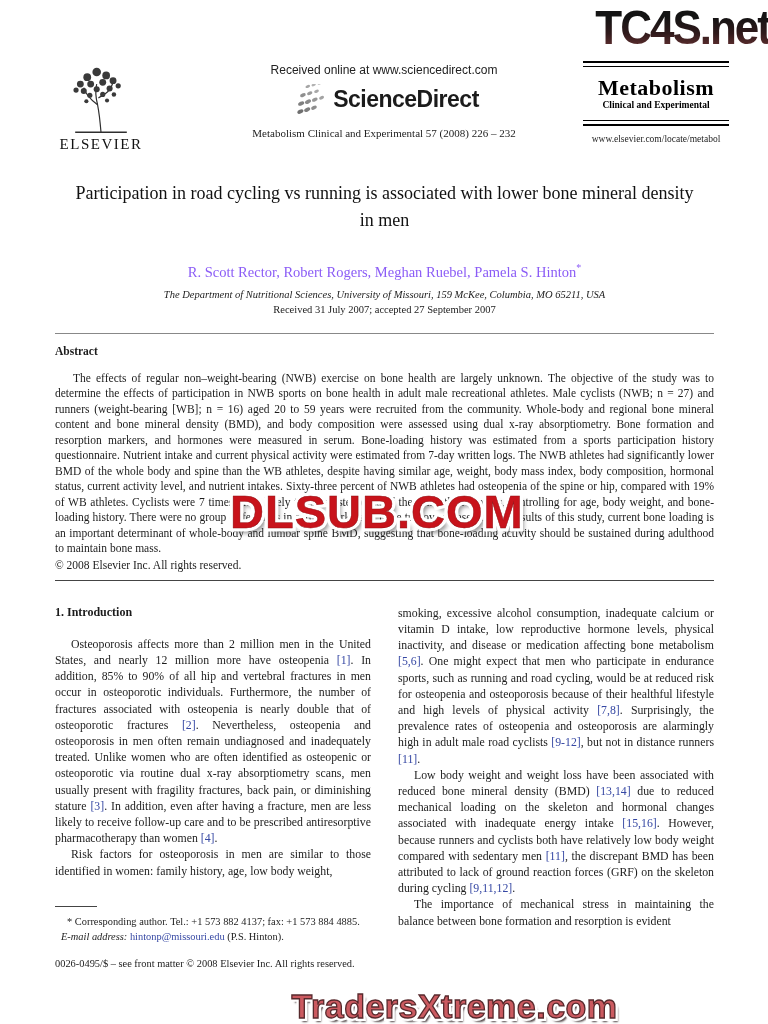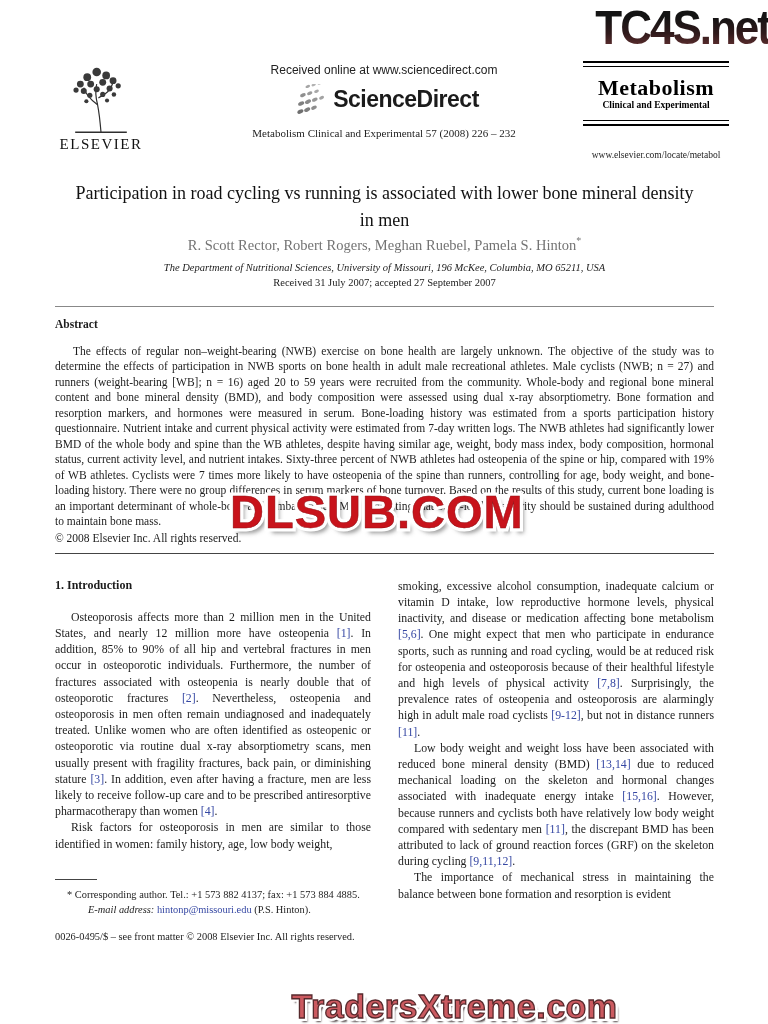--- a/index.html
+++ b/index.html
@@ -15,21 +15,21 @@
   #center-header .sd-row{display:flex;align-items:center;justify-content:center;margin-top:7px;}
   #center-header .sd-text{font-family:"Liberation Sans",sans-serif;font-size:23px;font-weight:600;
                           letter-spacing:-0.5px;color:#1b1b1b;margin-left:4px;}
   #center-header .citation{font-size:11px;color:#222;margin-top:13px;}
 
   #masthead{position:absolute;left:583px;top:61px;width:146px;text-align:center;}
   .rulepair-t{height:3px;border-top:2.5px solid #000;border-bottom:1px solid #000;}
   .rulepair-b{height:3px;border-top:1px solid #000;border-bottom:2.5px solid #000;}
   #masthead .mh-title{font-size:22px;font-weight:bold;letter-spacing:0.5px;color:#000;margin-top:10px;line-height:22px;}
   #masthead .mh-sub{font-size:9.5px;font-weight:bold;color:#000;margin-top:1px;margin-bottom:10px;}
-  #masthead .mh-url{font-size:9.5px;color:#222;margin-top:24px;}
+  #masthead .mh-url{font-size:9.5px;color:#222;margin-top:8px;}
 
   
   .wm{position:absolute;white-space:nowrap;pointer-events:none;}
   #wm-tc4s{right:-2px;top:1px;font-family:"Liberation Sans",sans-serif;font-weight:900;
            font-size:44px;letter-spacing:-2px;transform:scaleY(1.08);transform-origin:top;
            color:#4a2a2c;}
   @supports (-webkit-background-clip:text){
     #wm-tc4s{background:linear-gradient(#141414 30%,#301a1b 60%,#7b3b3d 100%);
              -webkit-background-clip:text;background-clip:text;color:transparent;}
   }
@@ -39,21 +39,21 @@
   .wm-stack .front{position:relative;}
   #wm-dlsub{left:230px;top:484px;font-size:47px;letter-spacing:1px;}
   #wm-dlsub .front{color:#c8131b;-webkit-text-stroke:0.5px #8e0d12;}
   #wm-traders{right:6px;top:974px;font-size:34px;letter-spacing:0.5px;}
   #wm-traders .back{-webkit-text-stroke:6px #ffffff;text-shadow:3px 4px 2px rgba(40,25,26,0.8);}
   #wm-traders .front{color:#cb5a60;-webkit-text-stroke:1.3px #57292c;}
 
   
   #main{position:absolute;left:55px;top:180px;width:659px;}
   .title{font-size:18px;line-height:27px;text-align:center;color:#111;max-width:624px;margin:0 auto;}
-  .authors{text-align:center;font-size:14.5px;margin-top:1px;color:#737373;}
+  .authors{text-align:center;font-size:14.5px;margin-top:28px;color:#8b5cf6;}
   .authors sup{font-size:10px;}
   .affiliation{text-align:center;font-style:italic;font-size:10.5px;margin-top:8px;color:#222;}
   .received{text-align:center;font-size:10.5px;margin-top:4px;color:#222;}
 
   .rule-thin{border:none;border-top:1px solid #888;margin:18px 0 0 0;}
   .rule-dark{border:none;border-top:1px solid #444;margin:9px 0 0 0;}
 
   .abstract-head{font-weight:bold;font-size:11.5px;margin-top:11px;}
   .abstract-body{font-size:11.5px;line-height:15.5px;text-align:justify;text-indent:18px;margin-top:14px;}
   .abstract-copy{font-size:11.5px;margin-top:2px;}
@@ -63,21 +63,21 @@
   .sec-head{font-weight:bold;font-size:12px;margin:0 0 16px 0;}
   .body-p{font-size:11.8px;line-height:16.2px;text-align:justify;margin:0;}
   .body-p.indent{text-indent:16px;}
   .ref{color:#3547a3;}
   .italic{font-style:italic;}
 
   .fn-block{margin-top:27px;}
   .fn-rule{width:42px;border:none;border-top:1px solid #444;margin:0 0 7px 0;}
   .fn-line{font-size:10.4px;line-height:15.5px;}
   .fn-line.first{text-indent:12px;}
-  .fn-line.second{text-indent:6px;margin-left:27px;}
+  .fn-line.second{text-indent:6px;}
   .imprint{margin-top:11px;}
   .imprint-line{font-size:10.4px;line-height:15px;}
 
   svg{display:block;margin:0 auto;}
 </style>
 </head>
 <body>
 
 <div id="page">
 
@@ -152,21 +152,21 @@
     <div class="mh-title">Metabolism</div>
     <div class="mh-sub">Clinical and Experimental</div>
     <div class="rulepair-b"></div>
     <div class="mh-url">www.elsevier.com/locate/metabol</div>
   </div>
 
   
   <div id="main">
     <div class="title">Participation in road cycling vs running is associated with lower bone mineral density in men</div>
     <div class="authors"><span>R. Scott Rector, Robert Rogers, Meghan Ruebel, Pamela S. Hinton</span><sup>*</sup></div>
-    <div class="affiliation">The Department of Nutritional Sciences, University of Missouri, 196 McKee, Columbia, MO 65211, USA</div>
+    <div class="affiliation">The Department of Nutritional Sciences, University of Missouri, 159 McKee, Columbia, MO 65211, USA</div>
     <div class="received">Received 31 July 2007; accepted 27 September 2007</div>
 
     <hr class="rule-thin">
 
     <div class="abstract-head">Abstract</div>
     <div class="abstract-body">The effects of regular non–weight-bearing (NWB) exercise on bone health are largely unknown. The objective of the study was to determine the effects of participation in NWB sports on bone health in adult male recreational athletes. Male cyclists (NWB; n = 27) and runners (weight-bearing [WB]; n = 16) aged 20 to 59 years were recruited from the community. Whole-body and regional bone mineral content and bone mineral density (BMD), and body composition were assessed using dual x-ray absorptiometry. Bone formation and resorption markers, and hormones were measured in serum. Bone-loading history was estimated from a sports participation history questionnaire. Nutrient intake and current physical activity were estimated from 7-day written logs. The NWB athletes had significantly lower BMD of the whole body and spine than the WB athletes, despite having similar age, weight, body mass index, body composition, hormonal status, current activity level, and nutrient intakes. Sixty-three percent of NWB athletes had osteopenia of the spine or hip, compared with 19% of WB athletes. Cyclists were 7 times more likely to have osteopenia of the spine than runners, controlling for age, body weight, and bone-loading history. There were no group differences in serum markers of bone turnover. Based on the results of this study, current bone loading is an important determinant of whole-body and lumbar spine BMD, suggesting that bone-loading activity should be sustained during adulthood to maintain bone mass.</div>
     <div class="abstract-copy">© 2008 Elsevier Inc. All rights reserved.</div>
 
     <hr class="rule-dark">
 

